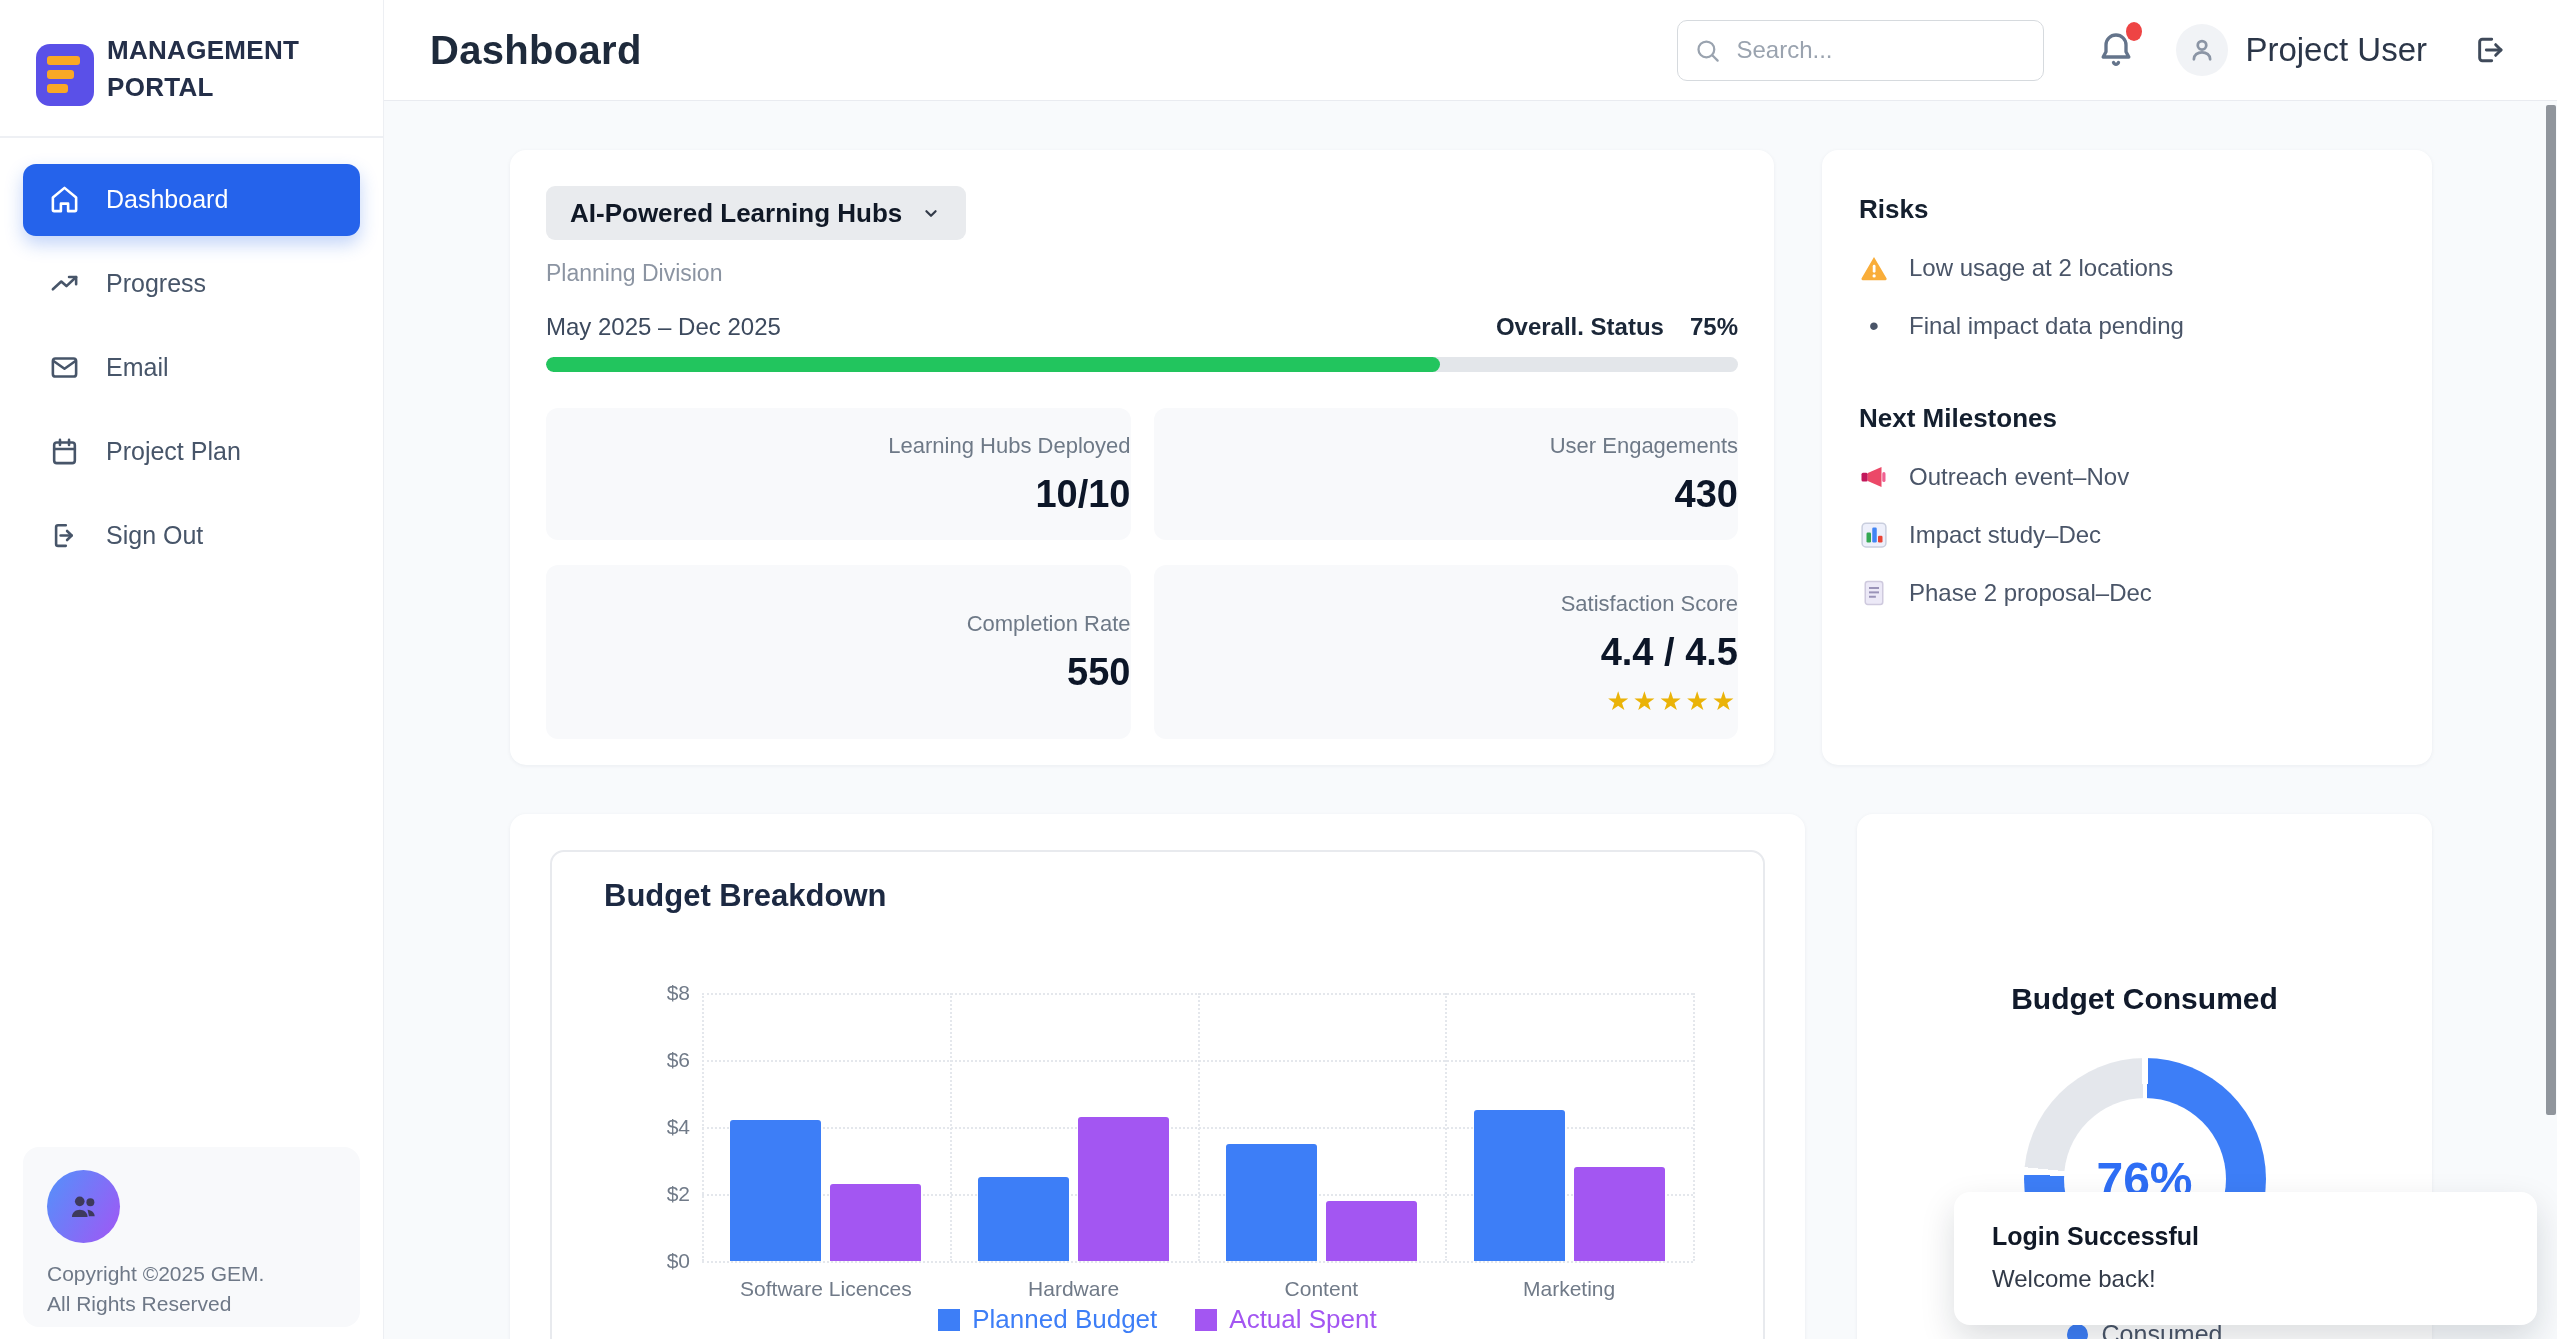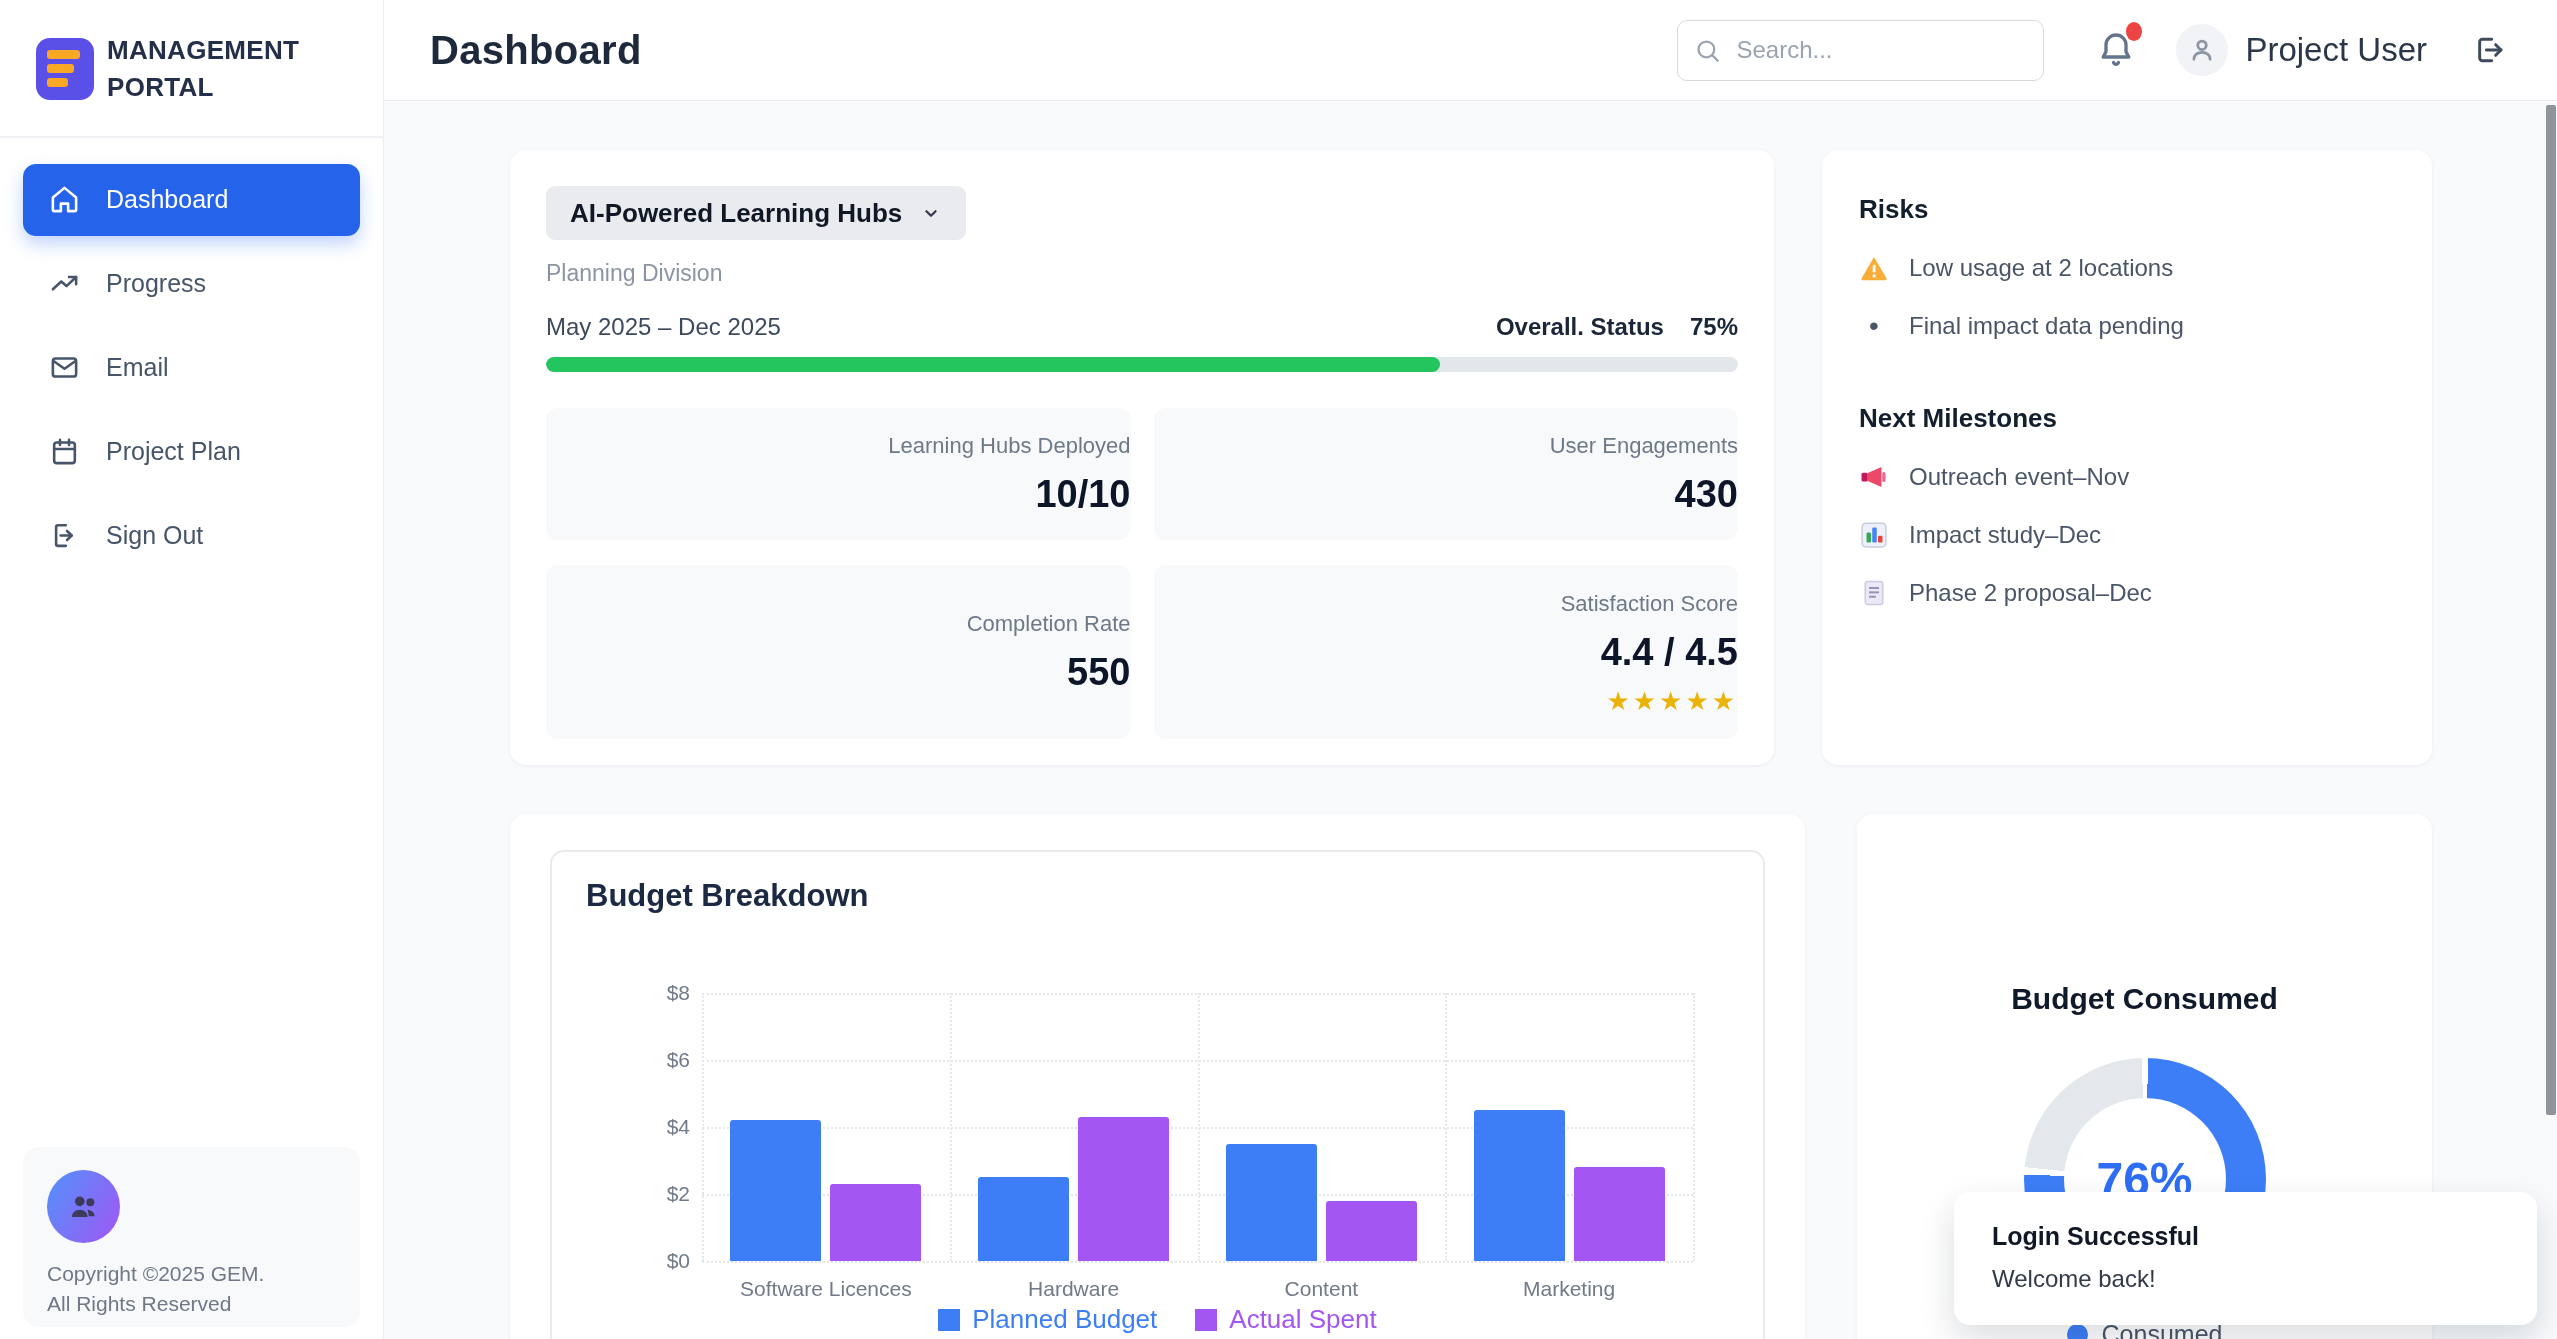--- a/index.html
+++ b/index.html
@@ -2,21 +2,21 @@
 <html><head>
 <meta charset="utf-8">
 <style>
   * { margin:0; padding:0; box-sizing:border-box; }
   html,body { width:2557px; height:1339px; overflow:hidden; }
   body { font-family:"Liberation Sans","DejaVu Sans",sans-serif; background:#f8fafc; }
   #app { position:relative; width:2557px; height:1339px; overflow:hidden; background:#f8fafc; }
 
   
   .sidebar { position:absolute; left:0; top:0; width:384px; height:1339px; background:#fff; border-right:1px solid #edeff3; z-index:5; }
-  .brand { display:flex; align-items:center; gap:13px; padding:32px 20px 0 36px; }
+  .brand { display:flex; align-items:flex-end; gap:13px; padding:32px 20px 0 36px; }
   .brand-logo { position:relative; width:58px; height:62px; border-radius:14px; background:#5a50e8; flex:0 0 auto; }
   .brand-logo .bar { position:absolute; left:11px; height:9px; border-radius:3px; background:#f9a825; }
   .brand-logo .b1 { top:12px; width:33px; }
   .brand-logo .b2 { top:26px; width:27px; }
   .brand-logo .b3 { top:40px; width:21px; }
   .brand-name { font-size:26px; font-weight:800; color:#242f49; line-height:1.42; letter-spacing:.3px; }
   .sidebar-divider { margin-top:30px; border-bottom:2px solid #eef0f4; }
   .nav { padding:26px 23px 0 23px; }
   .nav-item { display:flex; align-items:center; gap:26px; height:72px; padding:0 26px; border-radius:13px; color:#475569; font-size:25px; font-weight:500; margin-bottom:12px; cursor:pointer; }
   .nav-item svg { width:31px; height:31px; stroke:currentColor; fill:none; stroke-width:2; stroke-linecap:round; stroke-linejoin:round; flex:0 0 auto; }
@@ -64,21 +64,21 @@
   .panel-title { font-size:26px; font-weight:700; color:#141f2e; }
   .panel-list { margin-top:10px; }
   .panel-item { display:flex; align-items:center; gap:20px; margin-top:28px; font-size:24px; color:#4a5568; }
   .panel-item .ic { width:30px; height:30px; flex:0 0 auto; display:flex; align-items:center; justify-content:center; }
   .panel-item .ic svg { width:30px; height:30px; display:block; }
   .panel-item .bullet-glyph { font-size:28px; color:#4a5568; line-height:1; }
   .milestones-title { margin-top:62px; }
 
   .card-budget-outer { left:510px; top:814px; width:1295px; height:620px; padding:36px 40px; }
   .card-budget-inner { position:relative; width:100%; height:100%; background:#fff; border:2px solid #e8eaee; border-radius:14px; }
-  .chart-title { position:absolute; left:34px; top:26px; font-size:31px; font-weight:800; color:#1c2942; }
+  .chart-title { position:absolute; left:52px; top:26px; font-size:31px; font-weight:800; color:#1c2942; }
   .plot { position:absolute; left:150px; top:141px; width:991px; height:268px; }
   .gridline-h { position:absolute; left:0; width:100%; height:0; border-top:2px dotted #e4e7ec; }
   .gridline-v { position:absolute; top:0; height:100%; width:0; border-left:2px dotted #e4e7ec; }
   .ytick { position:absolute; left:60px; width:78px; text-align:right; font-size:21px; color:#707a88; }
   .bar { position:absolute; bottom:0; border-radius:3px 3px 0 0; }
   .cat-label { position:absolute; top:425px; text-align:center; font-size:21px; color:#707a88; }
   .chart-legend { position:absolute; left:0; right:0; top:452px; display:flex; justify-content:center; gap:38px; }
   .legend-item { display:flex; align-items:center; gap:12px; font-size:26px; cursor:pointer; }
   .legend-swatch { width:22px; height:22px; }
 

